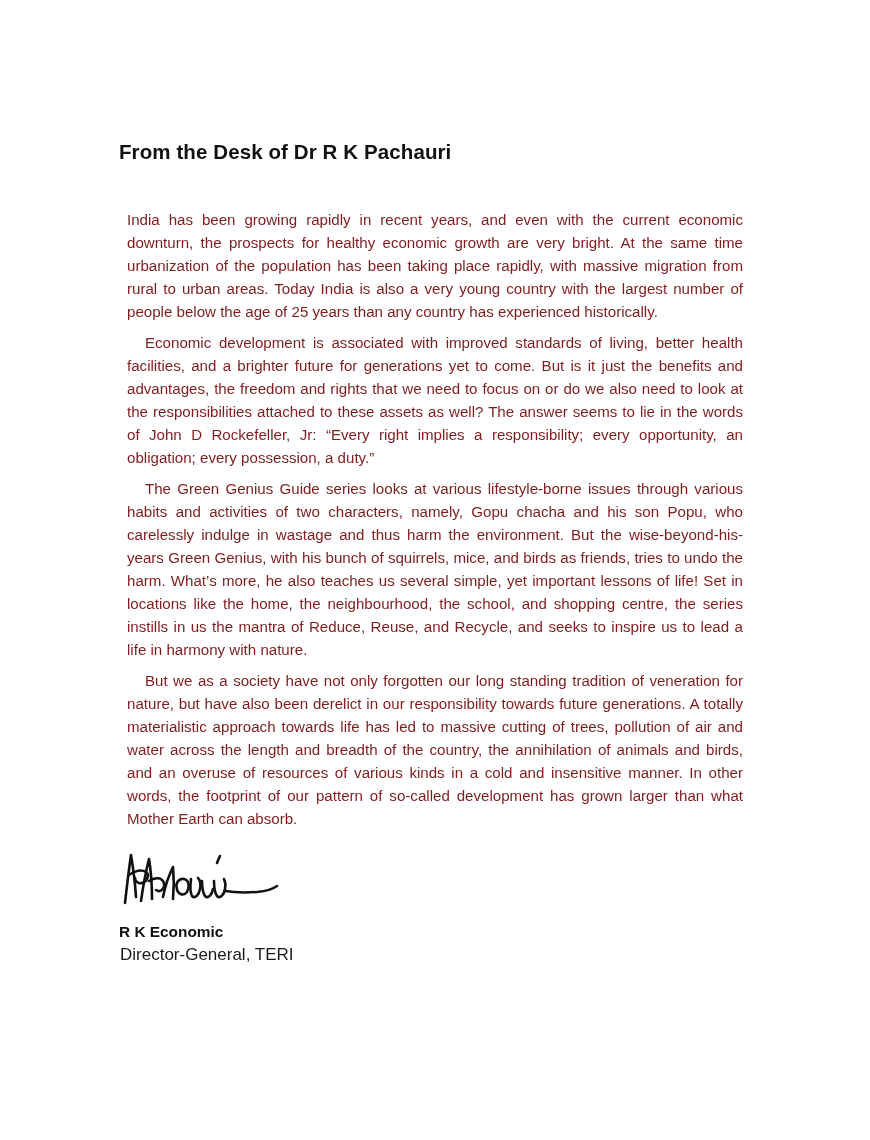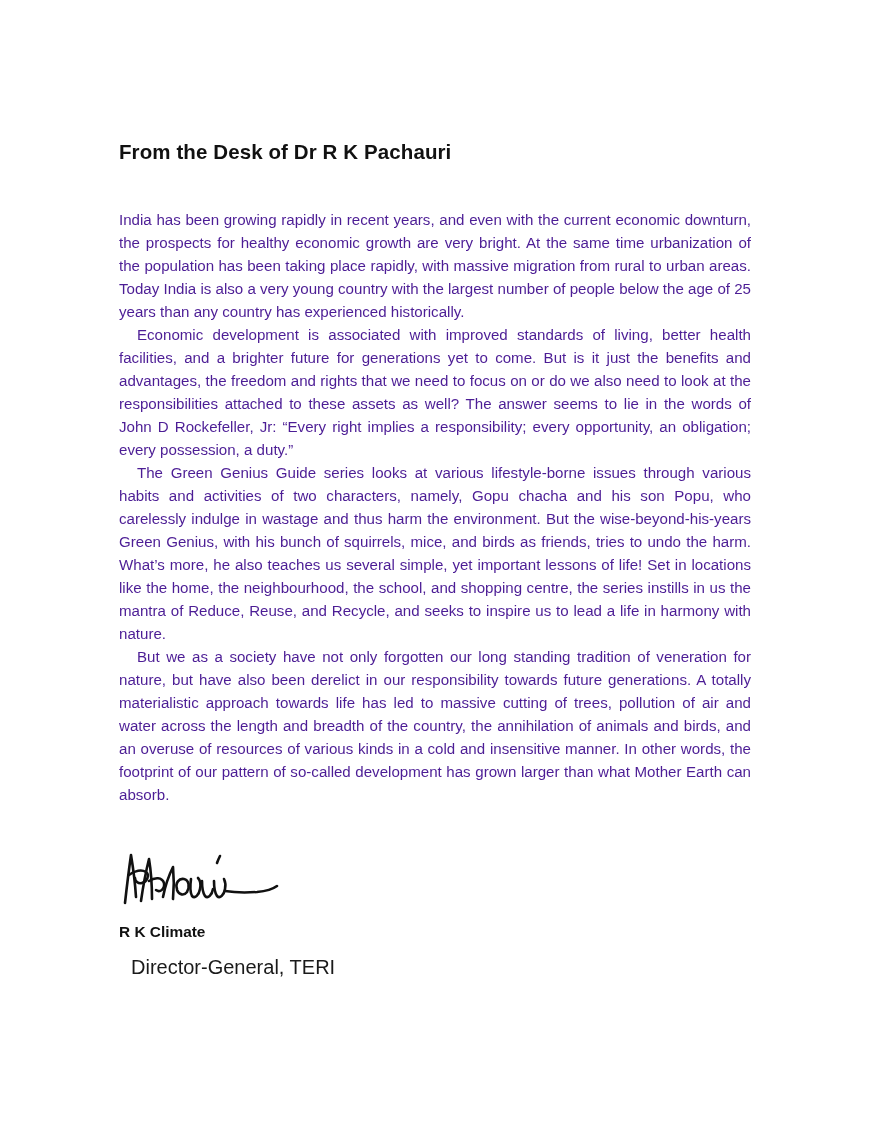--- a/index.html
+++ b/index.html
@@ -27,26 +27,26 @@
     width: 632px;
   }
   .doc-title {
     font-size: 20.5px;
     font-weight: bold;
     letter-spacing: 0.1px;
     margin: 0 0 44px 0;
     color: #111111;
   }
   .body-text p {
-    margin: 0;
+    margin: 8px;
     font-size: 15.1px;
     line-height: 1.525;
     text-align: justify;
     text-justify: inter-word;
-    color: #4c1d95;
+    color: #7f1d1d;
   }
   .body-text p.indent {
     text-indent: 18px;
   }
   .signature-block {
     position: absolute;
     left: 119px;
     top: 845px;
     width: 500px;
   }
@@ -55,23 +55,23 @@
     width: 200px;
     margin-bottom: 2px;
   }
   .sign-name {
     font-size: 15.4px;
     font-weight: bold;
     margin: 0 0 2px 0;
     color: #111111;
   }
   .sign-line {
-    font-size: 20px;
+    font-size: 17px;
     line-height: 1.42;
-    margin: 12px;
+    margin: 1px;
     color: #1a1a1a;
   }
 </style>
 </head>
 <body>
 
 <div class="page">
 
   <div class="content">
 
@@ -97,18 +97,18 @@
         <path d="M44 52 C 46 42, 50 30, 54 22 C 55 32, 55 44, 54 54"></path>
         <path d="M58 44 C 56 38, 60 33, 65 34 C 70 35, 71 42, 68 47 C 65 51, 60 50, 58 45"></path>
         <path d="M72 34 C 71 41, 71 47, 73 51 C 76 54, 80 50, 81 44 C 82 39, 81 35, 79 33"></path>
         <path d="M83 36 C 83 42, 84 48, 86 51 C 89 54, 93 50, 94 44"></path>
         <path d="M95 36 C 95 42, 96 48, 98 51 C 101 54, 105 50, 106 44 C 107 39, 106 36, 105 34"></path>
         <path d="M106 46 C 112 47, 124 48, 138 47 C 148 46, 154 44, 158 41"></path>
         <path d="M98 18 C 99 15, 100 13, 101 11"></path>
       </g>
     </svg>
 
-    <p class="sign-name">R K Climate</p>
+    <p class="sign-name">R K Economic</p>
     <p class="sign-line">Director-General, TERI</p>
 
   </div>
 
 </div>
 
 </body></html>

